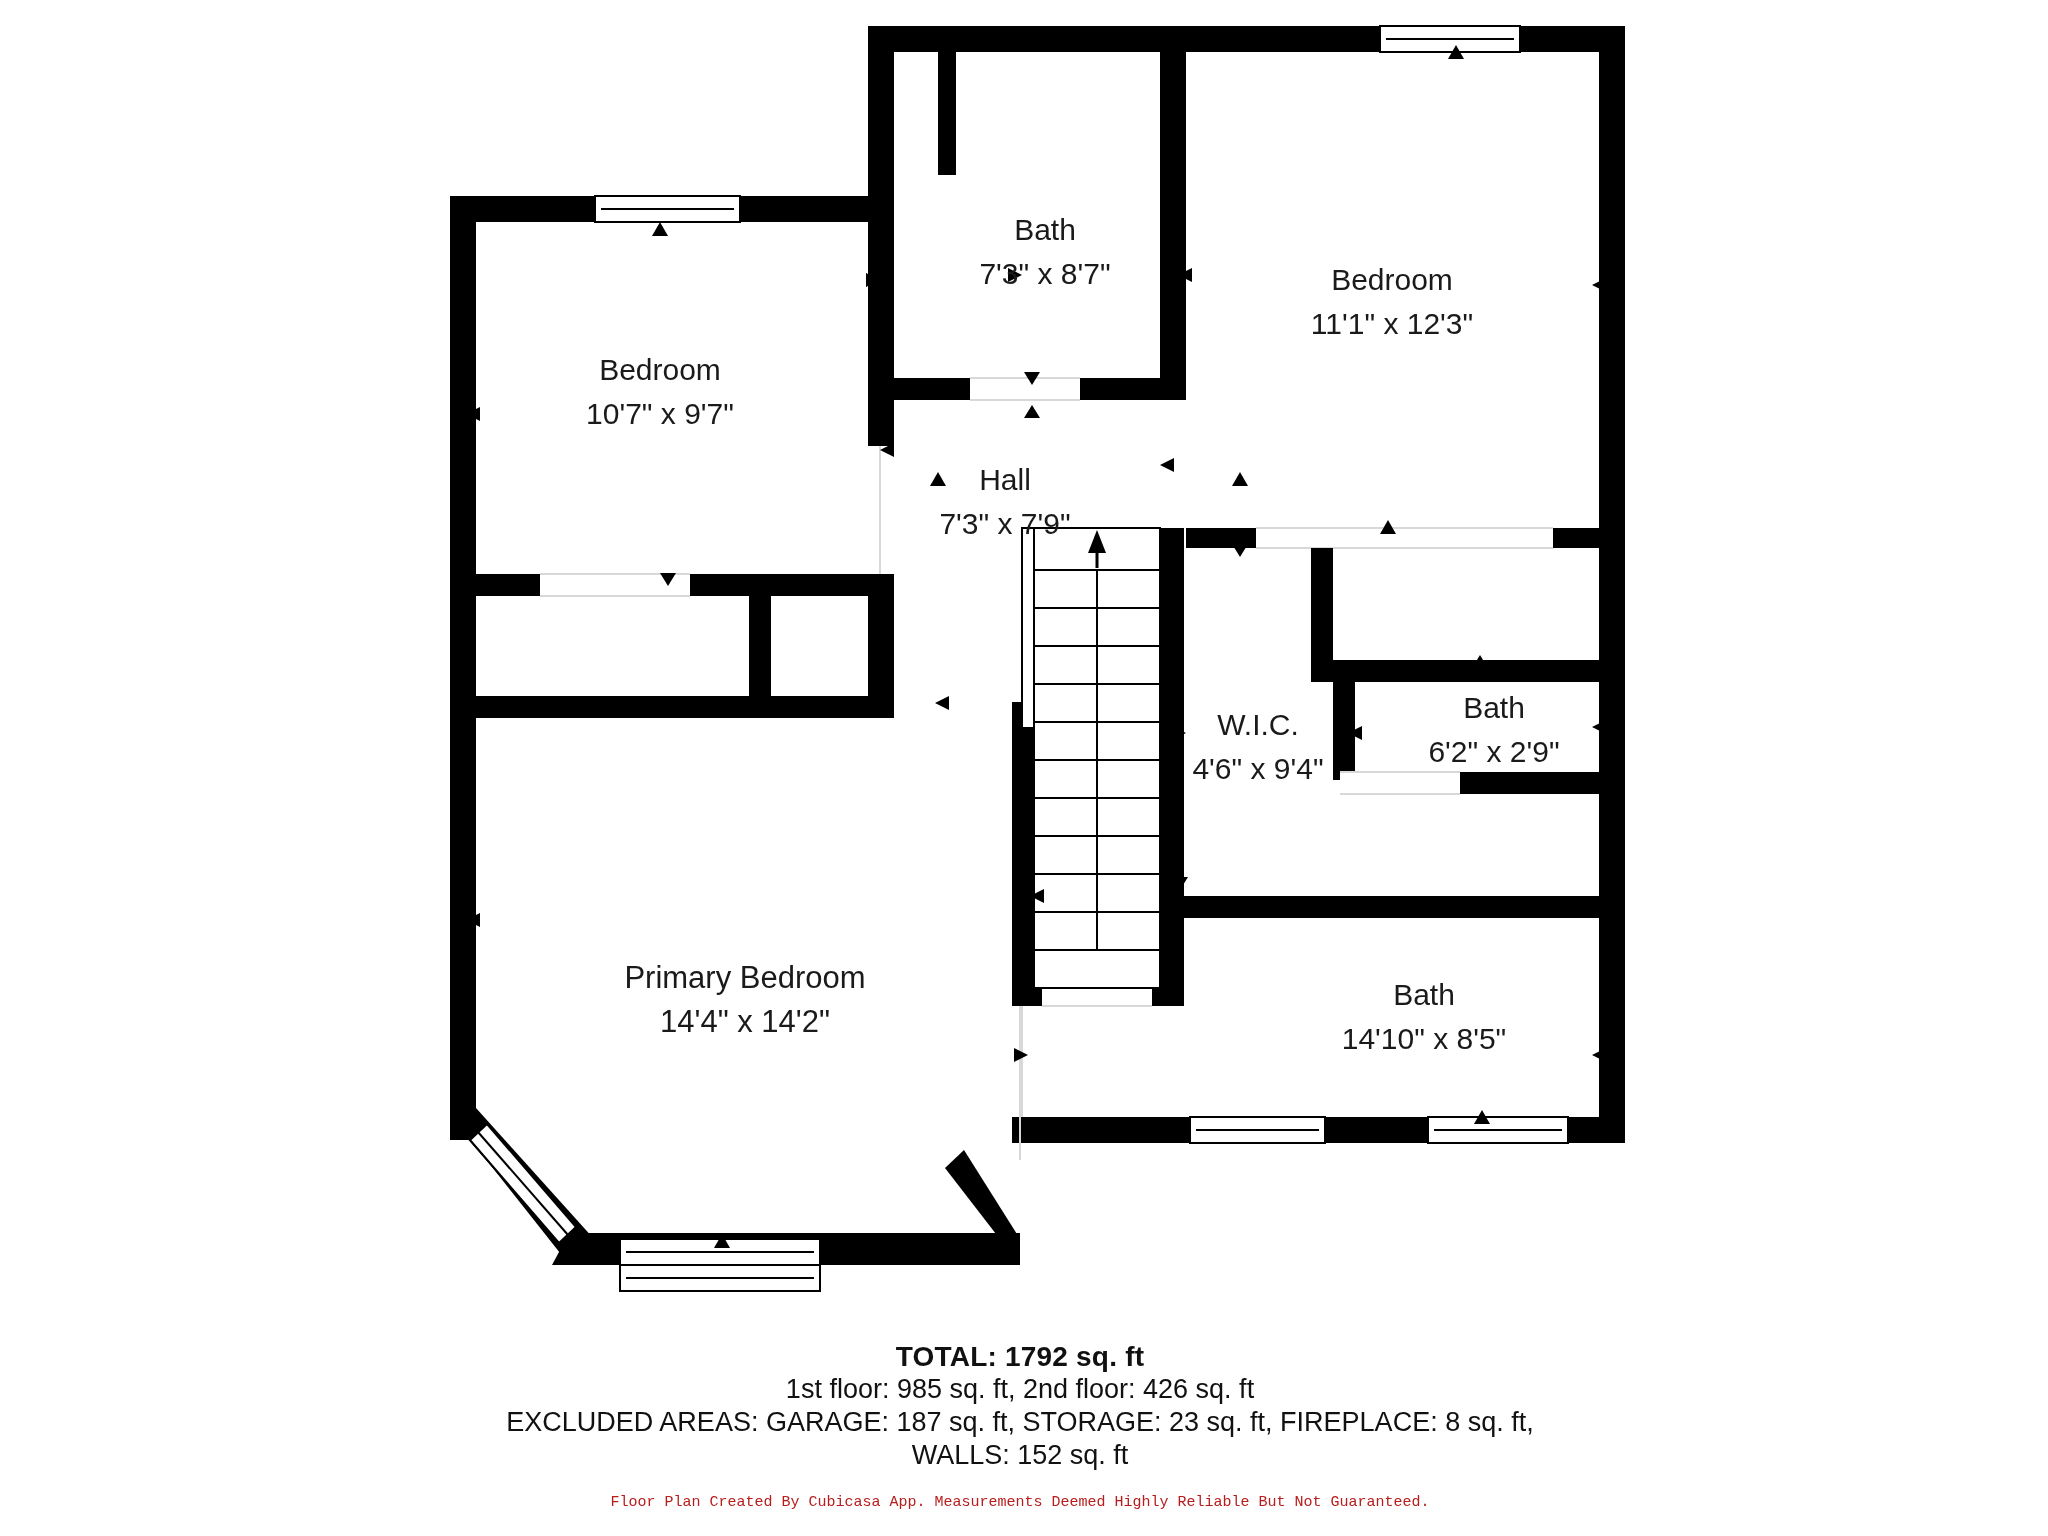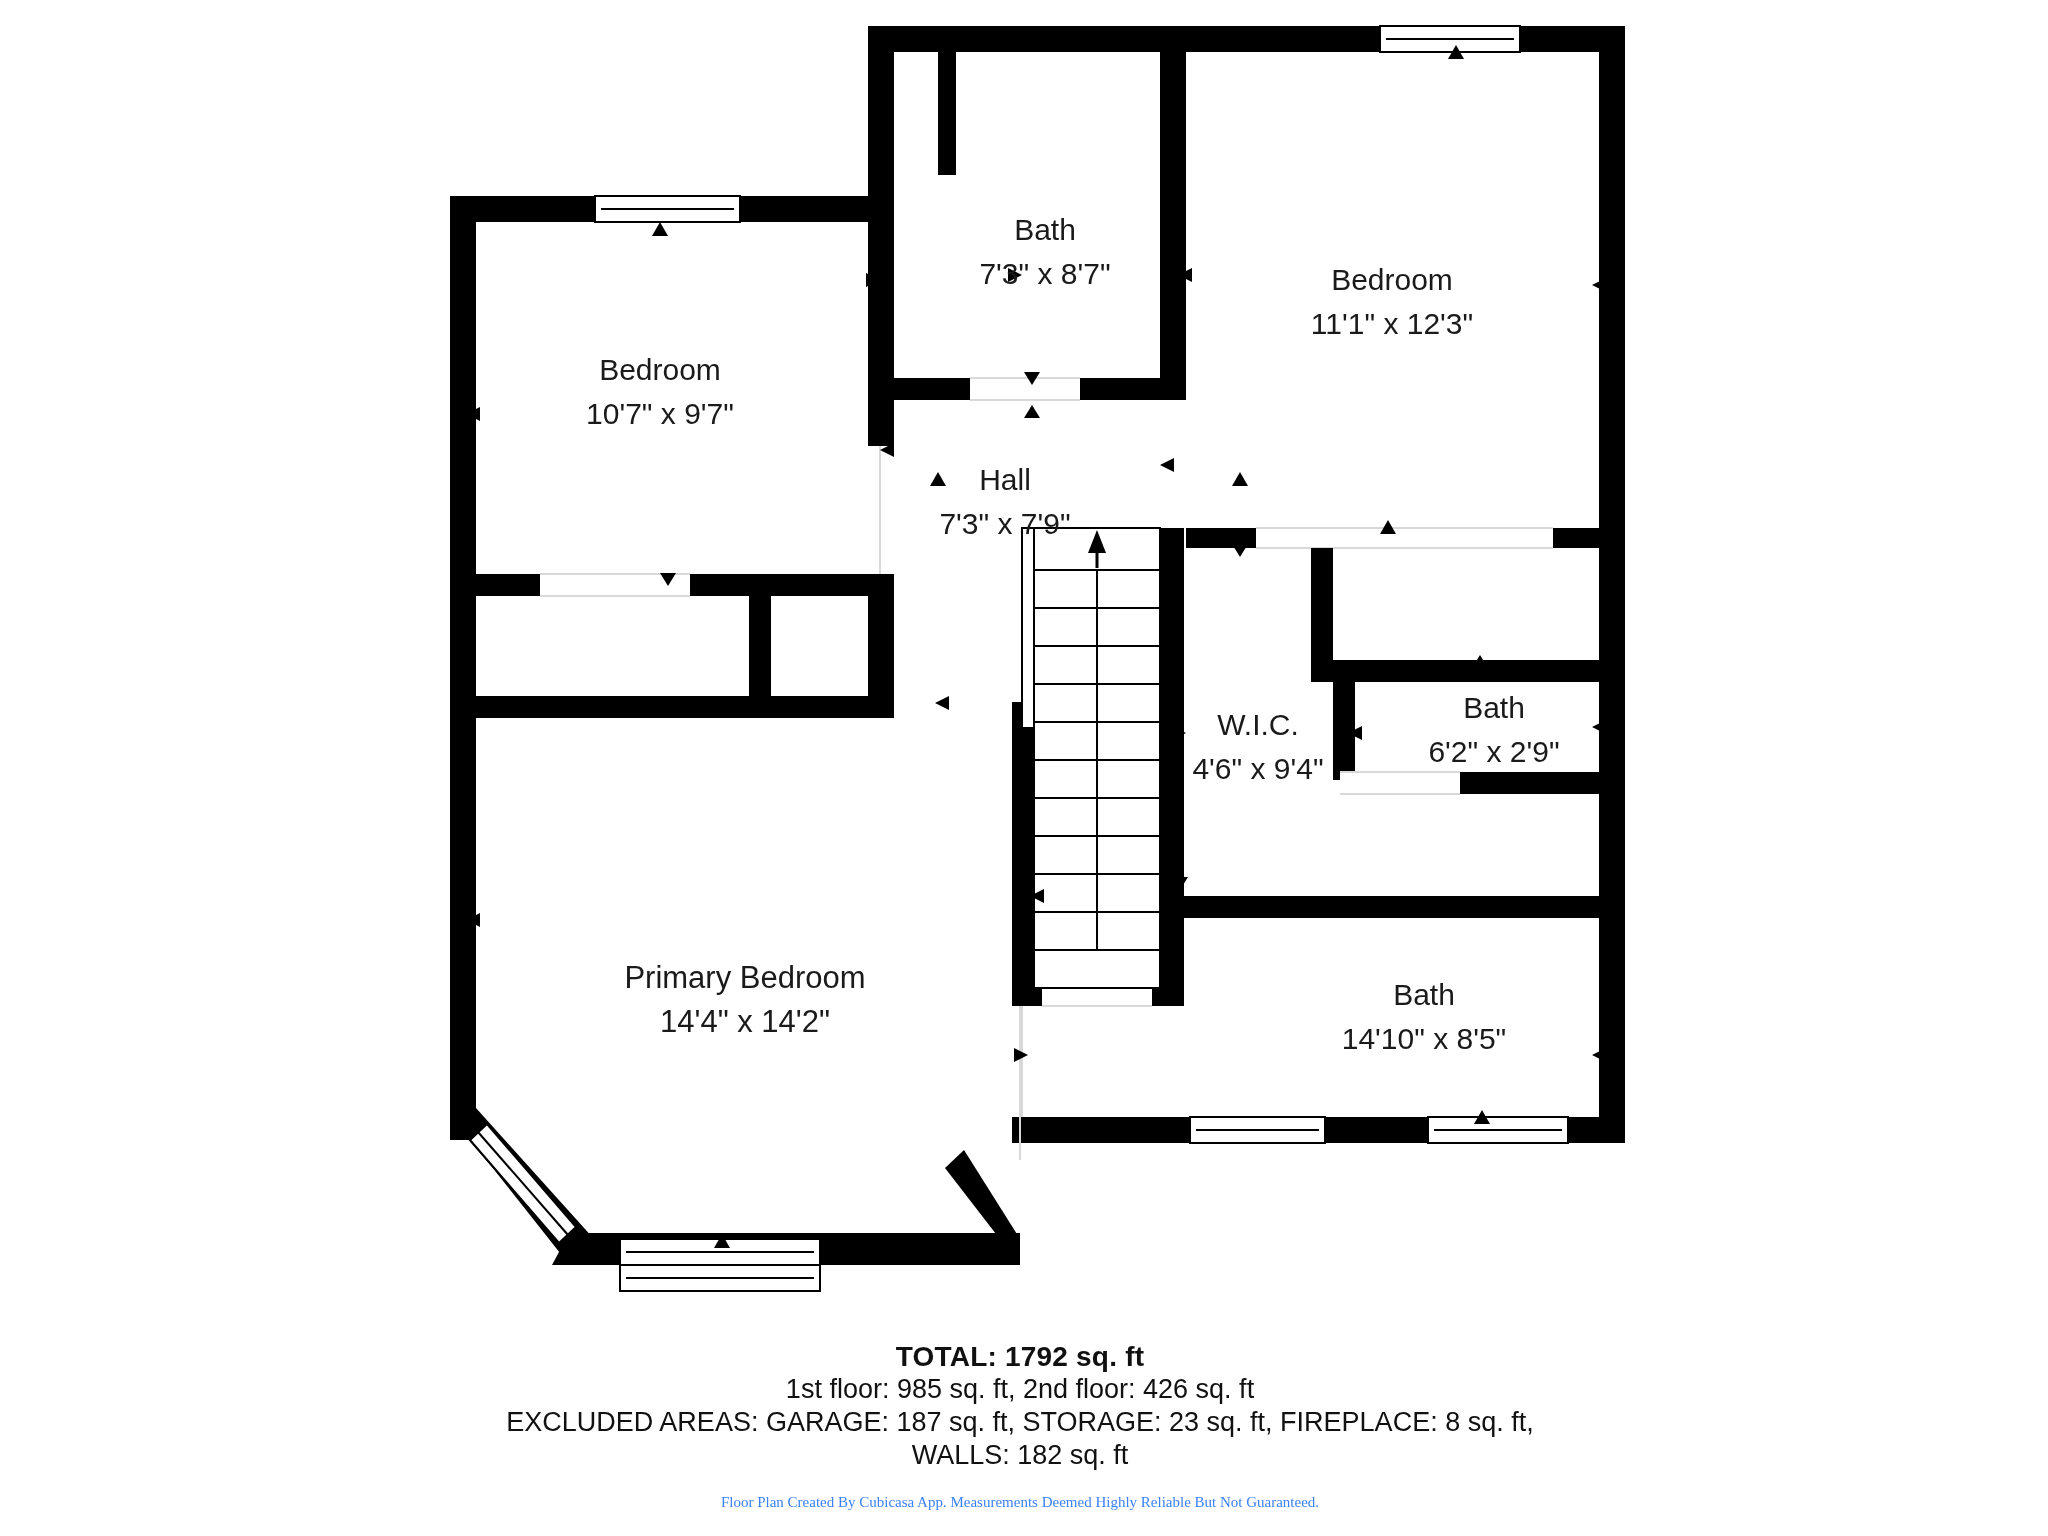--- a/index.html
+++ b/index.html
@@ -59,23 +59,23 @@
     line-height: 1.18;
   }
   #summary .sub-line {
     font-family: "Liberation Sans Narrow", "Liberation Sans", sans-serif;
     font-size: 27px;
     color: #111111;
     line-height: 1.22;
   }
   #summary .credit-line {
     margin-top: 22px;
-    font-family: Liberation Serif, serif;
+    font-family: Liberation Mono, monospace;
     font-size: 15px;
-    color: #3b82f6;
+    color: #b91c1c;
   }
 </style>
 </head>
 <body>
 
 <div id="page">
 
   <svg id="plan-svg" viewBox="0 0 2048 1340" preserveAspectRatio="xMidYMid meet">
 
     <g>
@@ -327,17 +327,17 @@
         <text class="room-dims" x="1424" y="1049">14'10" x 8'5"</text>
       </g>
 
     </g>
   </svg>
 
   <div id="summary">
     <div class="total-line">TOTAL: 1792 sq. ft</div>
     <div class="sub-line">1st floor: 985 sq. ft, 2nd floor: 426 sq. ft</div>
     <div class="sub-line">EXCLUDED AREAS: GARAGE: 187 sq. ft, STORAGE: 23 sq. ft, FIREPLACE: 8 sq. ft,</div>
-    <div class="sub-line">WALLS: 182 sq. ft</div>
+    <div class="sub-line">WALLS: 152 sq. ft</div>
     <div class="credit-line">Floor Plan Created By Cubicasa App. Measurements Deemed Highly Reliable But Not Guaranteed.</div>
   </div>
 
 </div>
 
 </body></html>

